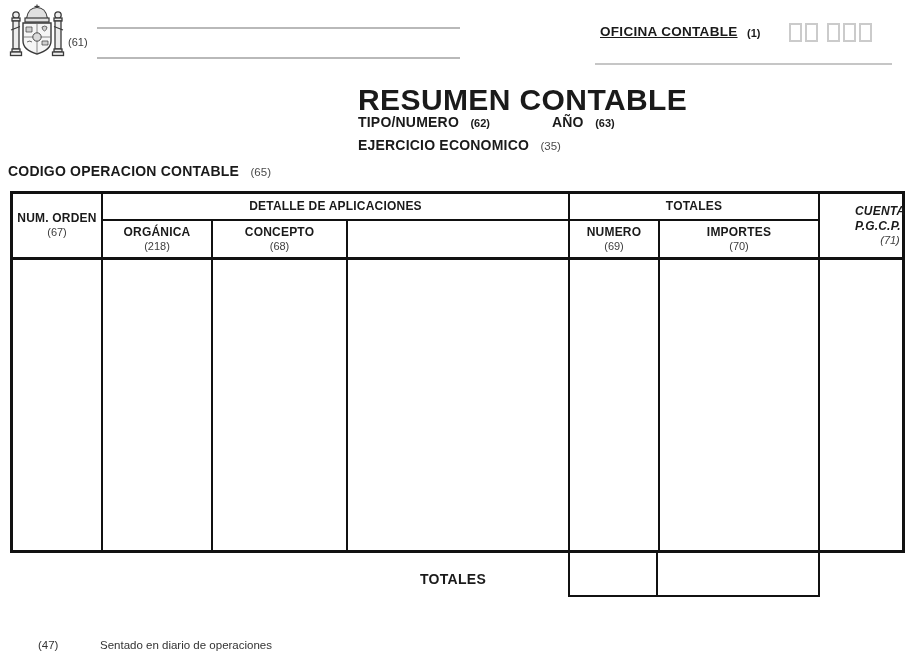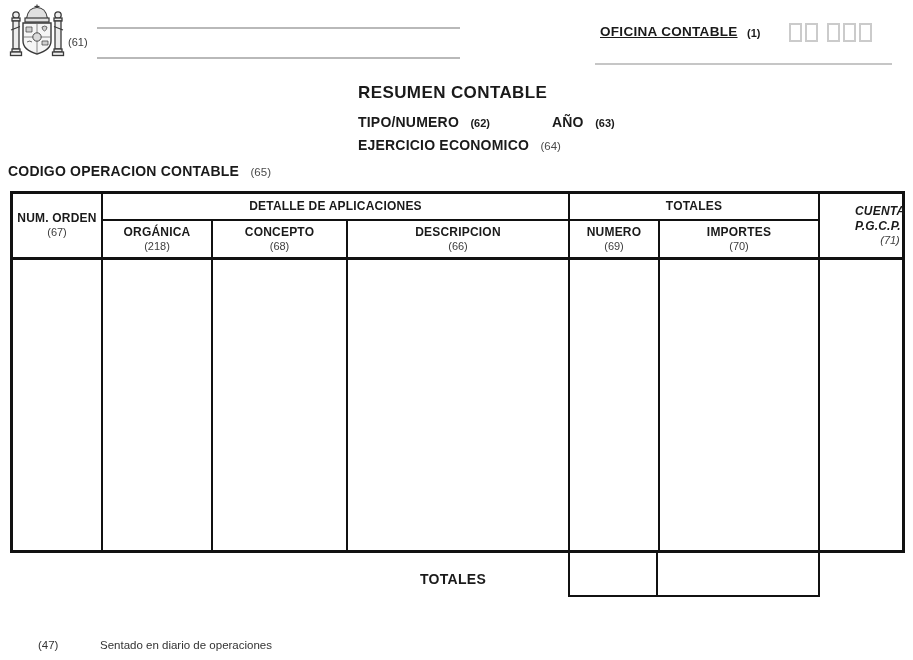--- a/index.html
+++ b/index.html
@@ -30,21 +30,21 @@
   .code-box {
     width: 13px; height: 19px;
     border: 2px solid #cbcbcb;
     background: #fff;
     margin-right: 3px;
   }
   .code-box.gap { margin-left: 6px; }
   .line-c { left: 595px; top: 63px; width: 297px; background: #c6c6c6; }
 
   
-  .main-title { left: 358px; top: 83px; font-size: 17px; font-weight: bold; letter-spacing: .4px; }
+  .main-title { left: 358px; top: 83px; font-size: 30px; font-weight: bold; letter-spacing: .4px; }
   .sub-bold { font-size: 14px; font-weight: bold; letter-spacing: .2px; }
   .ref-bold { font-size: 11px; font-weight: bold; }
   .ref-plain { font-size: 11.5px; font-weight: normal; color: #4a4a4a; }
   .tipo-row { left: 358px; top: 113px; }
   .ano-row { left: 552px; top: 113px; }
   .ejercicio-row { left: 358px; top: 136px; }
   .codigo-row { left: 8px; top: 162px; text-align: center; }
   .inline-gap { display: inline-block; margin-left: 7px; }
 
   
@@ -129,21 +129,21 @@
   <div class="abs tipo-row">
     <span class="sub-bold">TIPO/NUMERO</span>
     <span class="ref-bold inline-gap">(62)</span>
   </div>
   <div class="abs ano-row">
     <span class="sub-bold">AÑO</span>
     <span class="ref-bold inline-gap">(63)</span>
   </div>
   <div class="abs ejercicio-row">
     <span class="sub-bold">EJERCICIO ECONOMICO</span>
-    <span class="ref-plain inline-gap">(64)</span>
+    <span class="ref-plain inline-gap">(35)</span>
   </div>
   <div class="abs codigo-row">
     <span class="sub-bold">CODIGO OPERACION CONTABLE</span>
     <span class="ref-plain inline-gap">(65)</span>
   </div>
 
   <div class="abs grid">
 
     <div class="gline" style="left:88px;  top:0; width:2px; height:356px;"></div>
     <div class="gline" style="left:198px; top:27px; width:2px; height:329px;"></div>
@@ -162,24 +162,20 @@
     <div class="glabel" style="left:90px; top:0; width:465px; height:25px;">
       <span class="hdr">DETALLE DE APLICACIONES</span>
     </div>
     <div class="glabel" style="left:90px; top:27px; width:108px; height:36px;">
       <span class="hdr">ORGÁNICA</span>
       <span class="href">(218)</span>
     </div>
     <div class="glabel" style="left:200px; top:27px; width:133px; height:36px;">
       <span class="hdr">CONCEPTO</span>
       <span class="href">(68)</span>
-    </div>
-    <div class="glabel" style="left:335px; top:27px; width:220px; height:36px;">
-      <span class="hdr">DESCRIPCION</span>
-      <span class="href">(66)</span>
     </div>
     <div class="glabel" style="left:557px; top:0; width:248px; height:25px;">
       <span class="hdr">TOTALES</span>
     </div>
     <div class="glabel" style="left:557px; top:27px; width:88px; height:36px;">
       <span class="hdr">NUMERO</span>
       <span class="href">(69)</span>
     </div>
     <div class="glabel" style="left:647px; top:27px; width:158px; height:36px;">
       <span class="hdr">IMPORTES</span>

